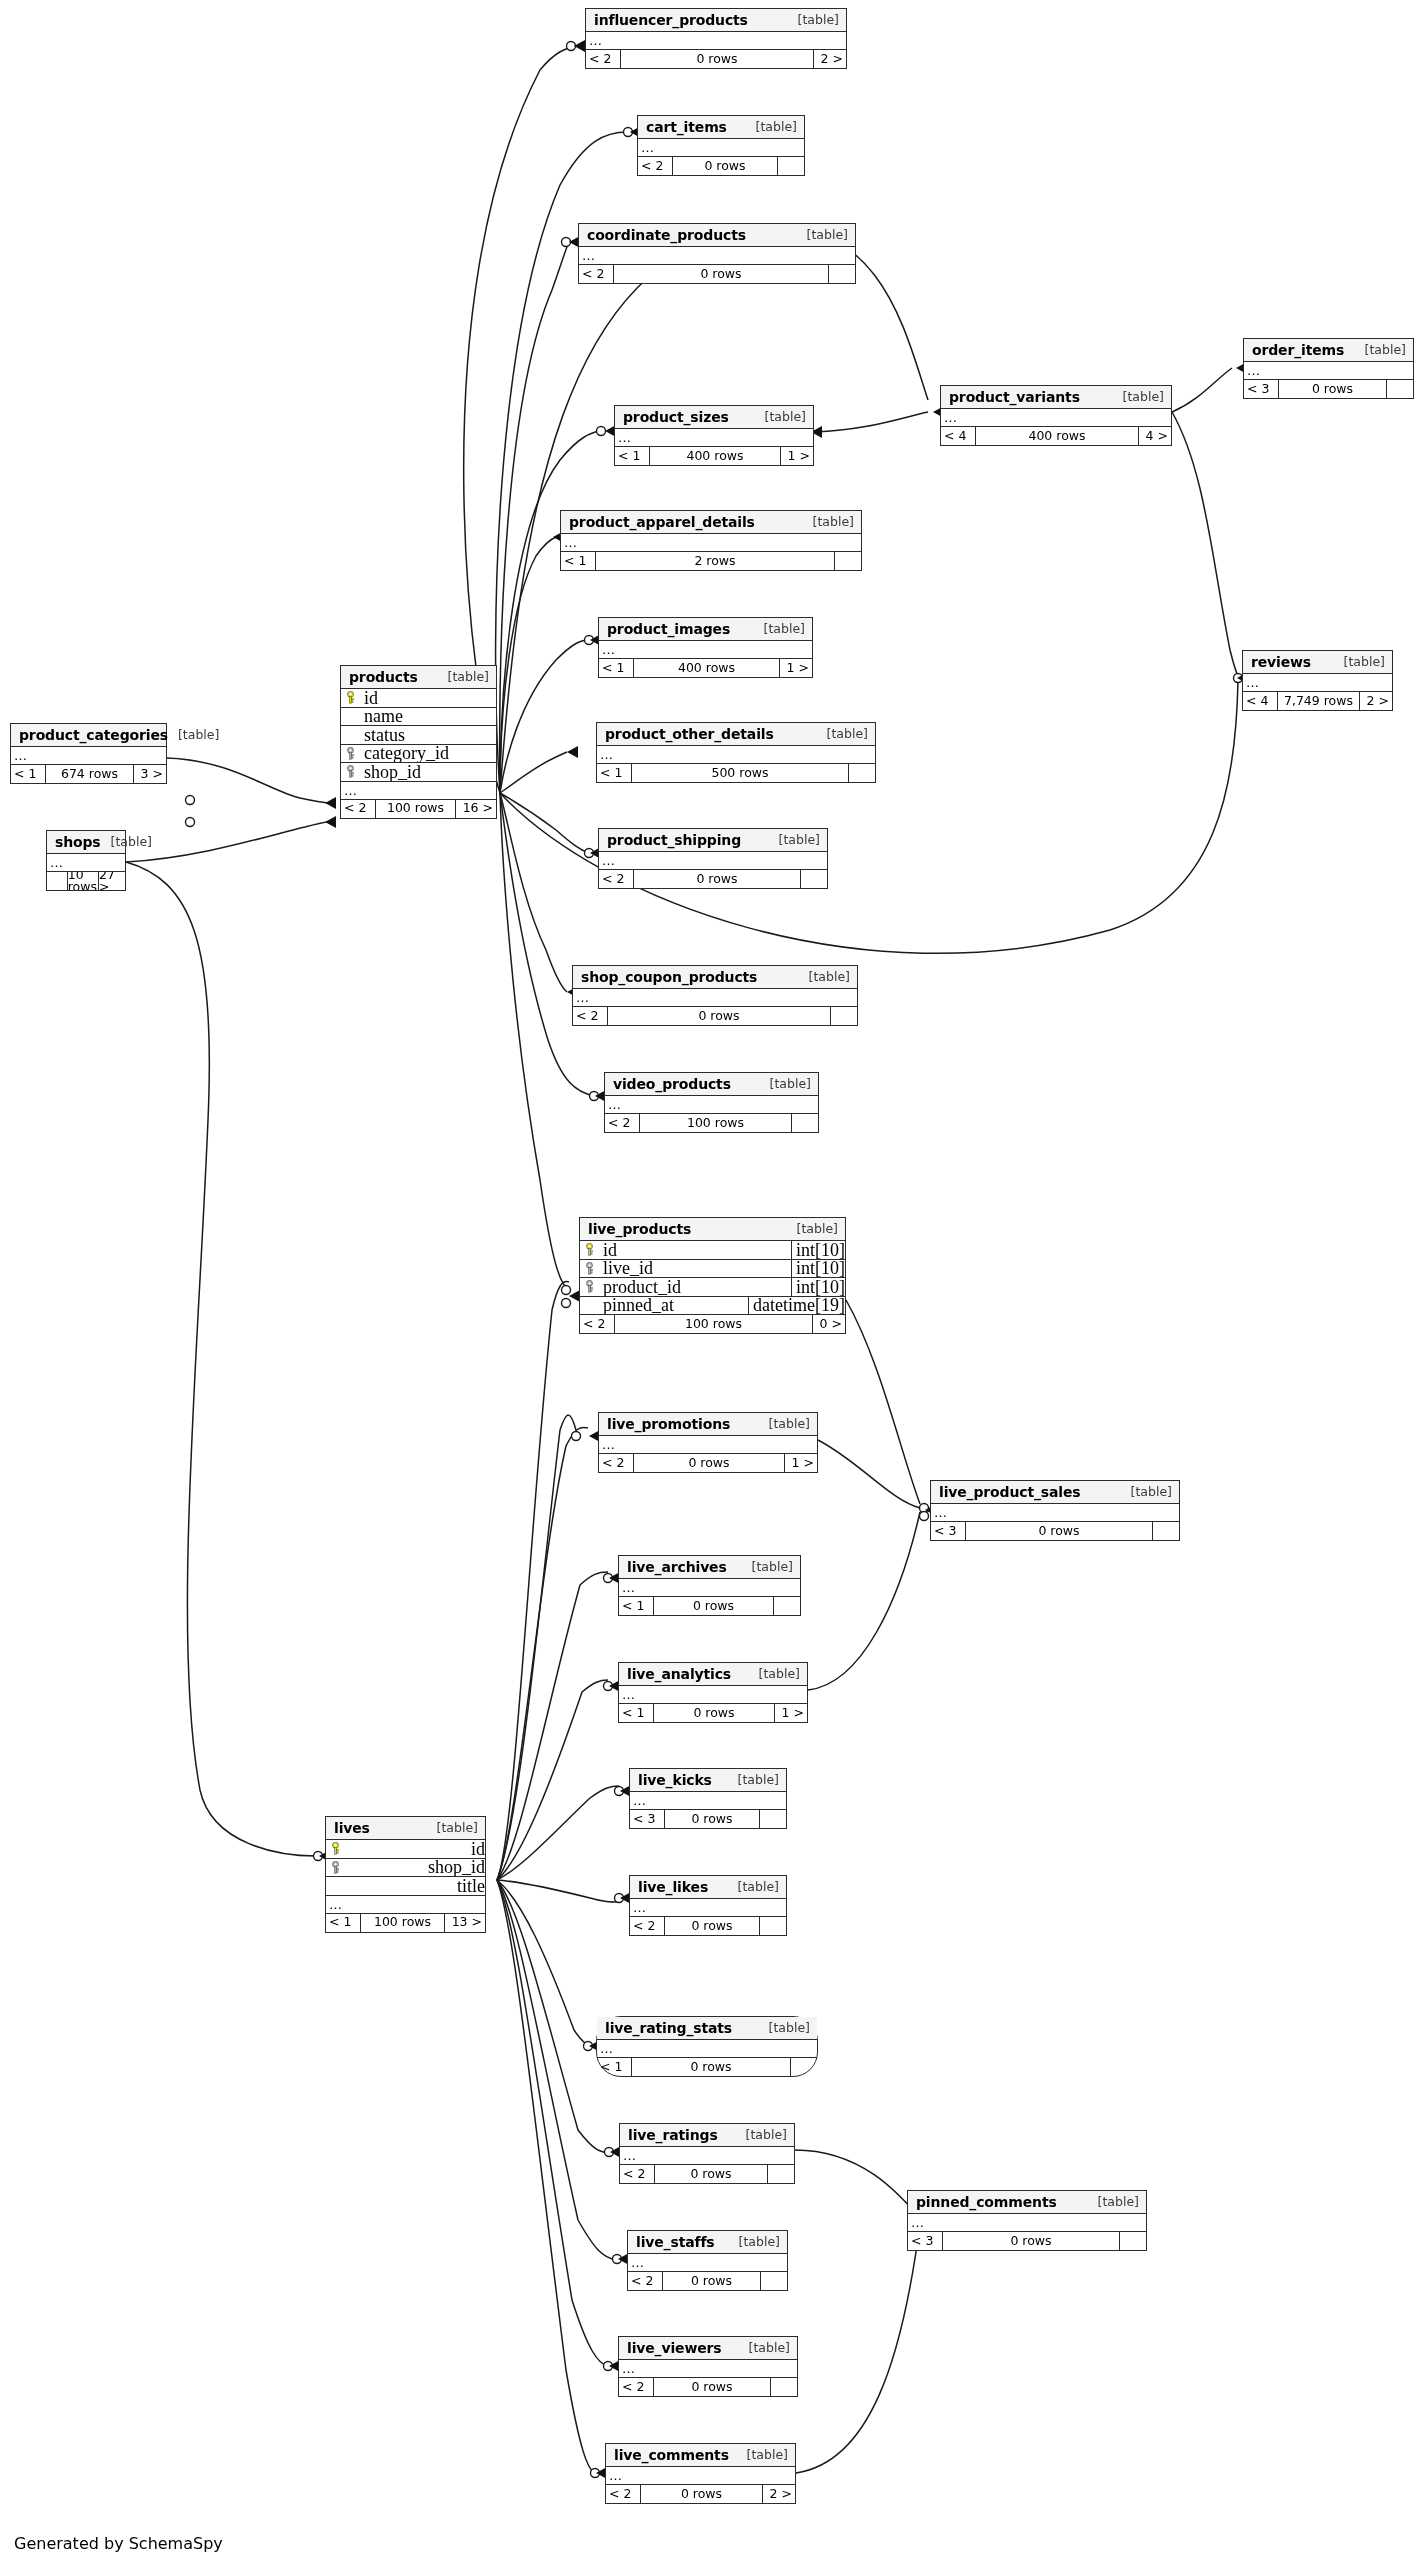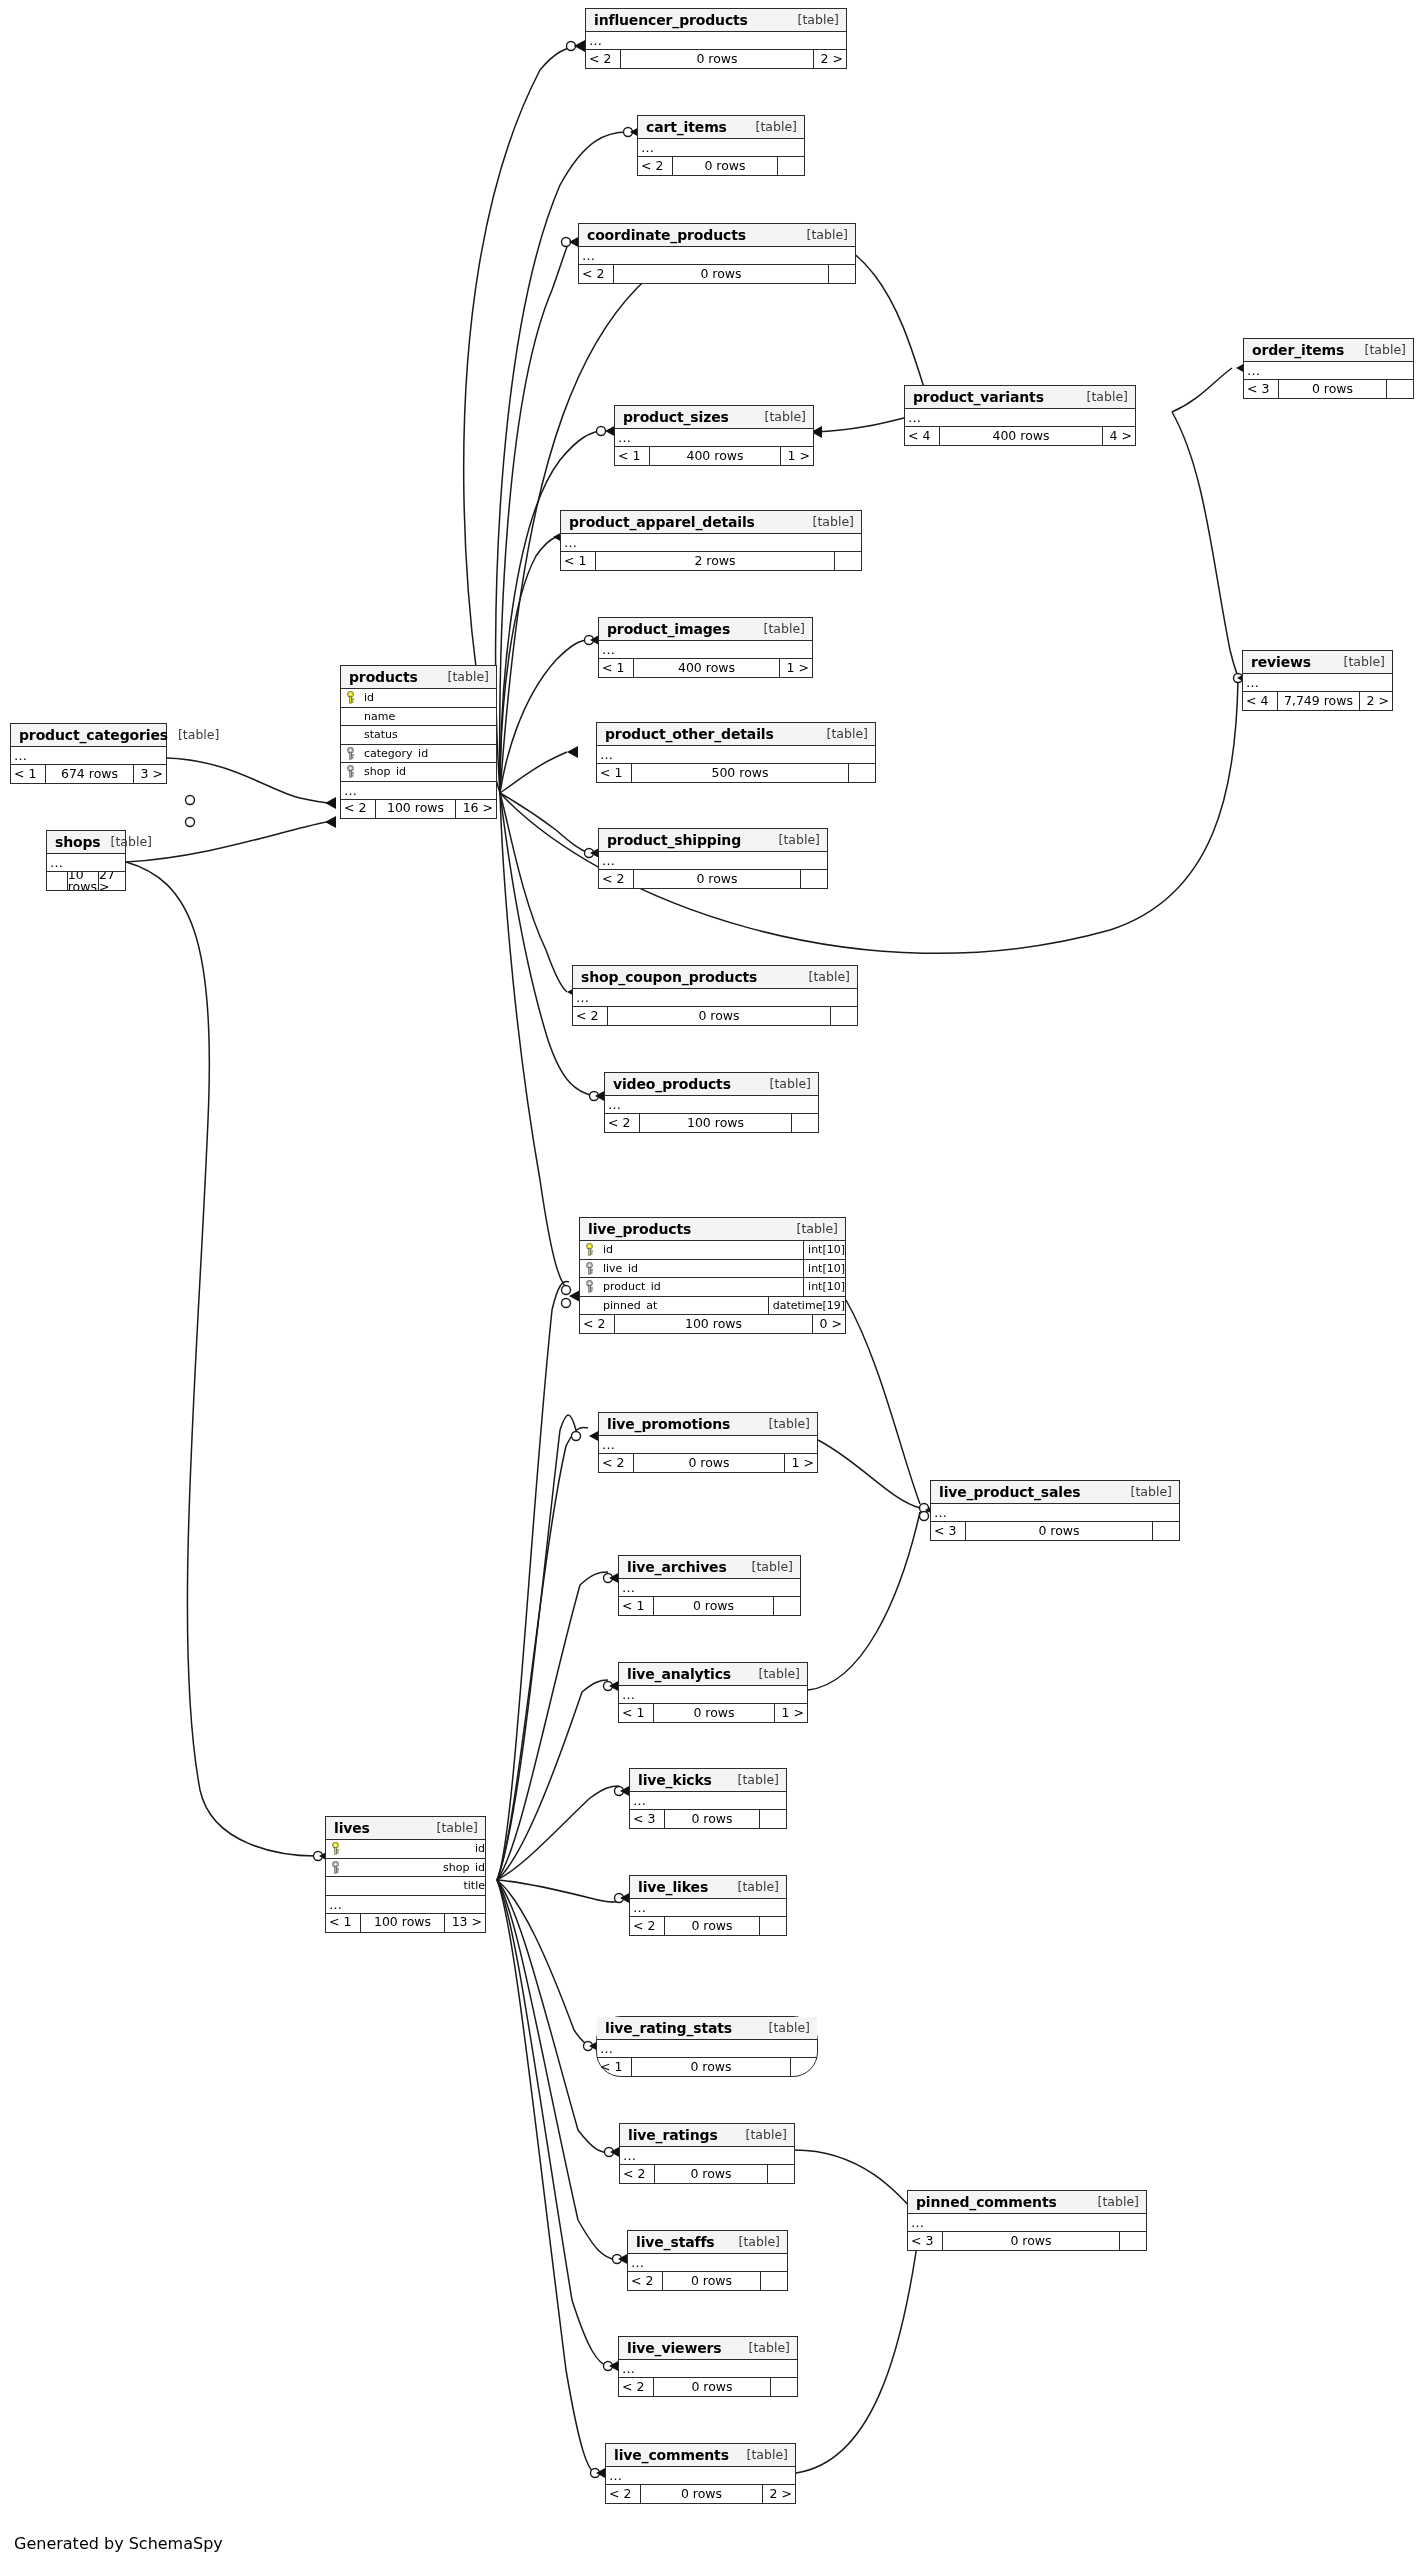--- a/index.html
+++ b/index.html
@@ -68,21 +68,22 @@
   }
 
   
   .col-row {
     box-sizing: border-box;
     height: 18.5px;
     display: flex;
     align-items: center;
     border-bottom: 1.2px solid #2b2b2b;
     white-space: nowrap;
-    font-size: 11px;
+    font-size: 18px;
+    font-family: Liberation Serif, serif;
   }
   .col-row:last-of-type { }
   .col-key {
     width: 19px;
     min-width: 19px;
     display: flex;
     align-items: center;
     justify-content: center;
   }
   .col-name {
@@ -329,21 +330,21 @@
           <span class="tname">order_items</span>
           <span class="ttype">[table]</span>
         </div>
         <div class="ellipsis-row">…</div>
         <div class="node-footer">
           <div class="ft-left" style="width:34px">&lt; 3</div>
           <div class="ft-mid">0 rows</div>
           <div class="ft-right" style="width:26px"></div>
         </div>
       </div>
-      <div class="node" style="left: 904px; top: 385px; width: 232px;">
+      <div class="node" style="left: 940px; top: 385px; width: 232px;">
         <div class="node-title">
           <span class="tname">product_variants</span>
           <span class="ttype">[table]</span>
         </div>
         <div class="ellipsis-row">…</div>
         <div class="node-footer">
           <div class="ft-left" style="width:34px">&lt; 4</div>
           <div class="ft-mid">400 rows</div>
           <div class="ft-right" style="width:32px">4 &gt;</div>
         </div>

